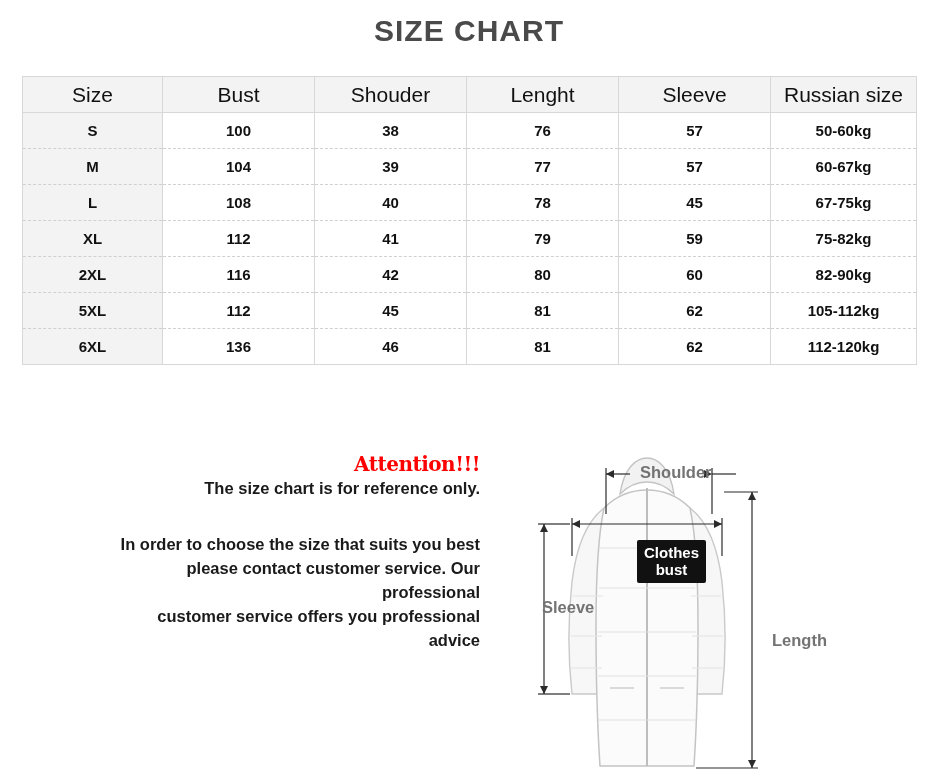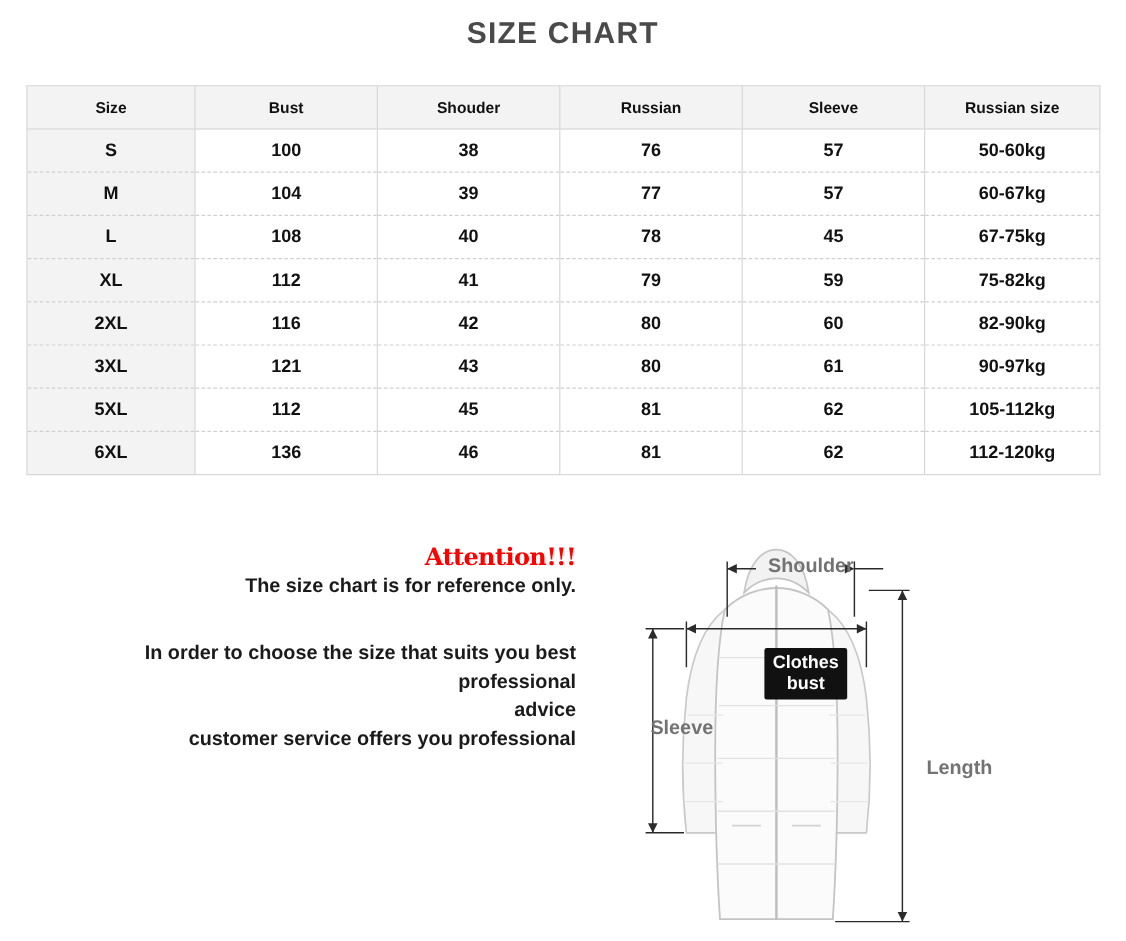--- a/index.html
+++ b/index.html
@@ -12,21 +12,21 @@
     height: 784px;
     position: relative;
     font-family: "Liberation Sans", sans-serif;
     color: #1a1a1a;
     overflow: hidden;
   }
 
   
   .title {
     text-align: center;
-    font-size: 25px;
+    font-size: 30px;
     font-weight: bold;
     color: #4a4a4a;
     letter-spacing: 1px;
     margin-top: 14px;
   }
 
   
   .table-wrap {
     margin: 28px 22px 0 22px;
   }
@@ -39,22 +39,22 @@
   table.size-table td {
     border: 1px solid #d8d8d8;
     height: 33px;
     text-align: center;
     vertical-align: middle;
     font-size: 15px;
     color: #111;
   }
   table.size-table thead th {
     background: #f3f3f3;
-    font-weight: bold;
-    font-size: 13px;
+    font-weight: normal;
+    font-size: 21px;
   }
   table.size-table tbody td {
     background: #ffffff;
     font-weight: bold;
   }
   table.size-table tbody td.sizecell {
     background: #f3f3f3;
     font-weight: bold;
   }
   table.size-table tbody tr td {
@@ -149,21 +149,21 @@
         <col class="c2">
         <col class="c3">
         <col class="c4">
         <col class="c5">
     </colgroup>
     <thead>
       <tr>
         <th>Size</th>
         <th>Bust</th>
         <th>Shouder</th>
-        <th>Russian</th>
+        <th>Lenght</th>
         <th>Sleeve</th>
         <th>Russian size</th>
       </tr>
     </thead>
     <tbody>
       <tr>
         <td class="sizecell">S</td>
         <td>100</td>
         <td>38</td>
         <td>76</td>
@@ -196,28 +196,20 @@
       </tr>
       <tr>
         <td class="sizecell">2XL</td>
         <td>116</td>
         <td>42</td>
         <td>80</td>
         <td>60</td>
         <td>82-90kg</td>
       </tr>
       <tr>
-        <td class="sizecell">3XL</td>
-        <td>121</td>
-        <td>43</td>
-        <td>80</td>
-        <td>61</td>
-        <td>90-97kg</td>
-      </tr>
-      <tr>
         <td class="sizecell">5XL</td>
         <td>112</td>
         <td>45</td>
         <td>81</td>
         <td>62</td>
         <td>105-112kg</td>
       </tr>
       <tr>
         <td class="sizecell">6XL</td>
         <td>136</td>
@@ -229,23 +221,24 @@
     </tbody>
   </table>
 </div>
 
 <div class="lower">
 
   <div class="notes">
     <div class="attention">Attention!!!</div>
     <div class="note-line note-1">The size chart is for reference only.</div>
     <div class="note-line note-2">In order to choose the size that suits you best</div>
+    <div class="note-line note-3">please contact customer service. Our</div>
     <div class="note-line note-3">professional</div>
+    <div class="note-line note-3">customer service offers you professional</div>
     <div class="note-line note-3">advice</div>
-    <div class="note-line note-3">customer service offers you professional</div>
   </div>
 
   <div class="diagram">
     <svg width="438" height="348" viewBox="0 0 438 348">
 
       <g>
 
         <path d="M104 72 C 86 86, 76 112, 72 146 C 68 182, 68 222, 72 258 L 104 258 C 100 220, 100 180, 104 146 Z" fill="#f7f7f7" stroke="#c9c9c9" stroke-width="1.4"></path>
 
         <path d="M190 72 C 208 86, 218 112, 222 146 C 226 182, 226 222, 222 258 L 190 258 C 194 220, 194 180, 190 146 Z" fill="#f7f7f7" stroke="#c9c9c9" stroke-width="1.4"></path>

